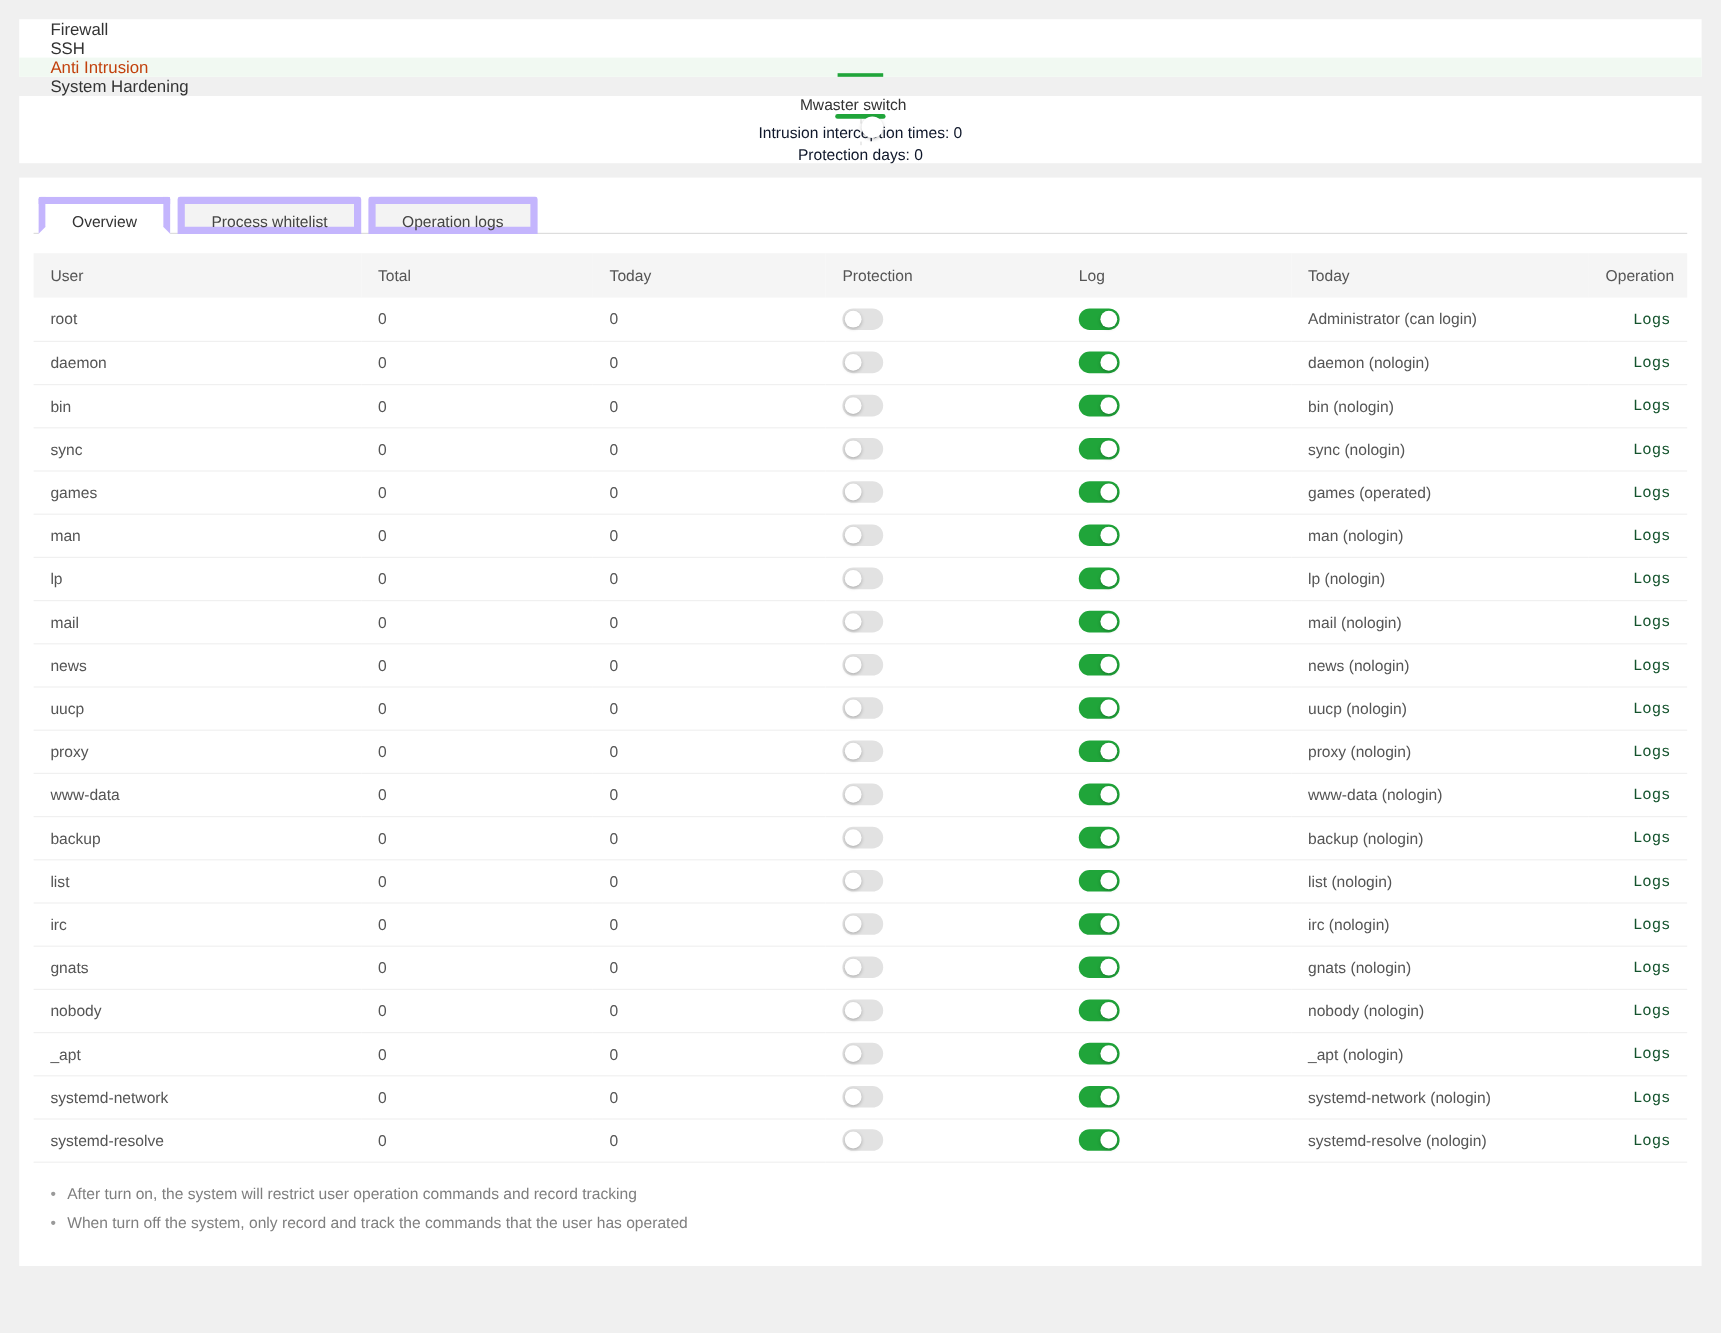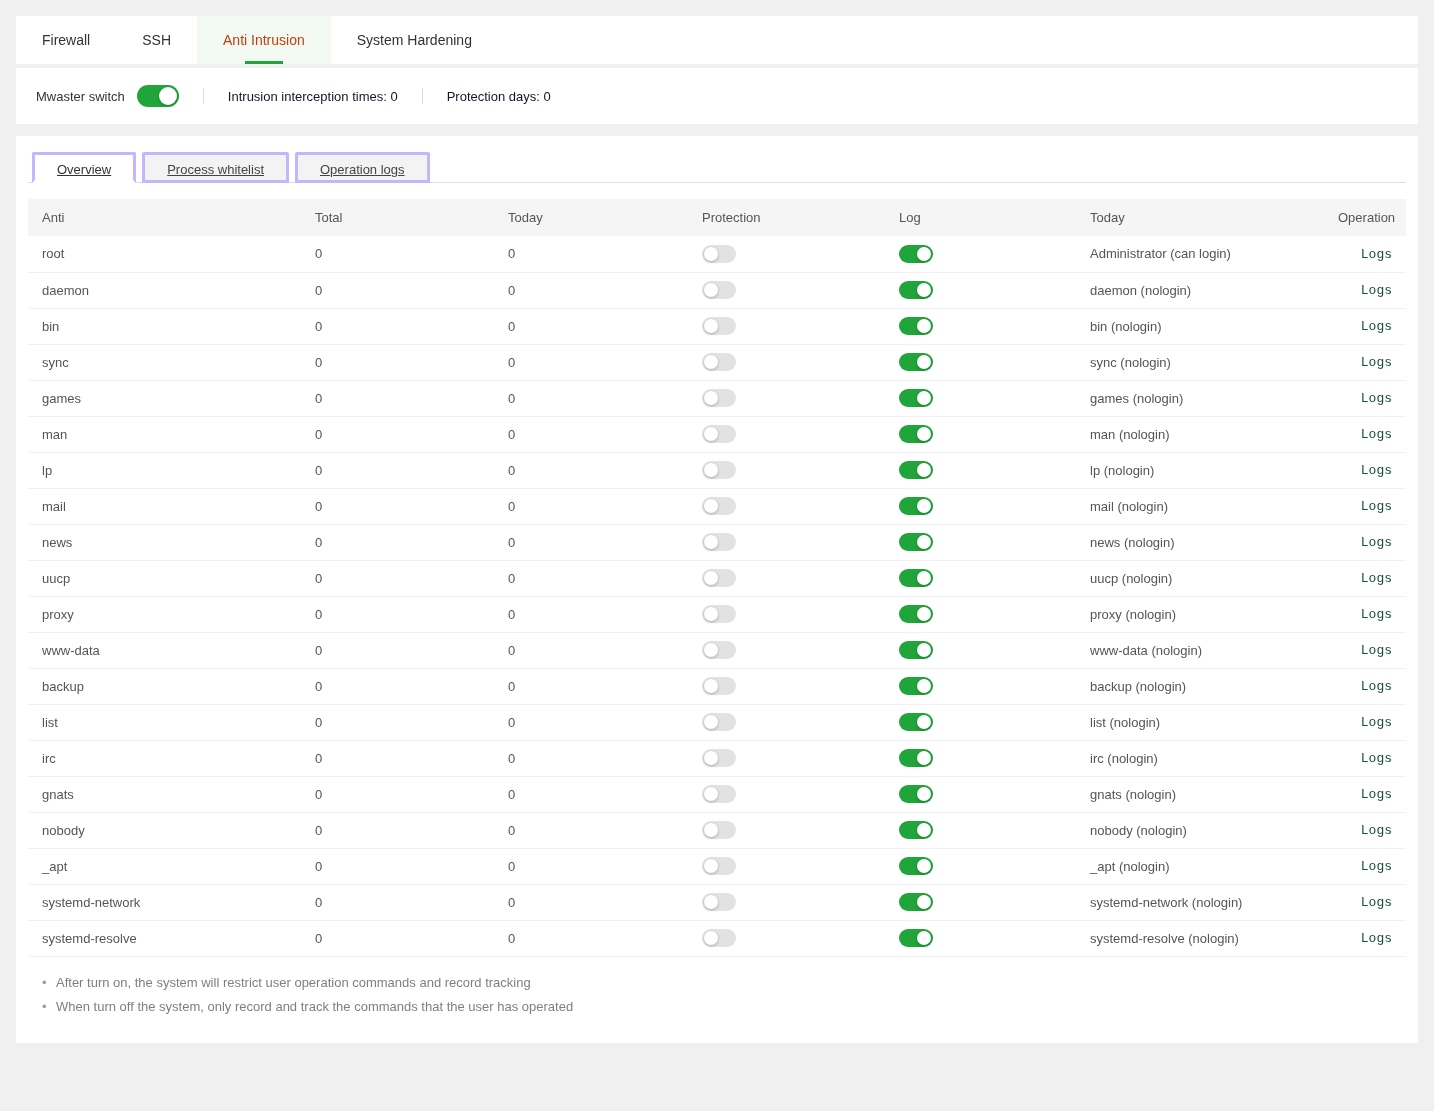--- a/index.html
+++ b/index.html
@@ -1,34 +1,34 @@
 <!DOCTYPE html>
 <html><head>
 <meta charset="utf-8">
 <style>
   * { box-sizing: border-box; margin: 0; padding: 0; }
   html, body { background: #f0f0f0; font-family: "Liberation Sans", sans-serif; }
   body { width: 1434px; min-height: 1111px; padding: 16px; }
 
-  .card { background: #fff; }
+  .card { background: #fff; flex-direction: column; }
 
   
   .main-tabbar { display: flex; height: 48px; align-items: stretch; }
   .main-tab {
     position: relative; display: flex; align-items: center;
     padding: 0 26px; font-size: 14px; color: #333; cursor: pointer;
   }
   .main-tab.active { color: #c2410c; background: #f1f9f2; }
   .main-tab.active::after {
     content: ''; position: absolute; bottom: 0; left: 50%;
     transform: translateX(-50%); width: 38px; height: 3px; background: #20a53a;
   }
 
   
-  .switch-bar { margin-top: 4px; height: 56px; display: flex; align-items: center; padding: 0 20px; }
+  .switch-bar { margin-top: 16px; height: 56px; display: flex; align-items: center; padding: 0 20px; }
   .switch-label { font-size: 13px; color: #333; margin-right: 12px; }
   .stat-text { font-size: 13px; color: #0f172a; }
   .vdivider { width: 1px; height: 16px; background: #ddd; margin: 0 24px; }
 
   
   .toggle {
     display: inline-block; position: relative; width: 34px; height: 18px;
     border-radius: 9px; background: #e2e2e2; cursor: pointer; vertical-align: middle;
     transition: background .2s;
   }
@@ -40,22 +40,22 @@
   .toggle.on .knob { left: auto; right: 2px; }
   .toggle.lg { width: 42px; height: 22px; border-radius: 11px; }
   .toggle.lg .knob { width: 18px; height: 18px; }
 
   
   .panel { margin-top: 12px; padding: 16px 12px 18px 12px; }
 
   .sub-tabs { display: flex; align-items: flex-end; border-bottom: 1px solid #ddd; padding-left: 4px; }
   .sub-tab {
     height: 31px; line-height: 29px; padding: 0 22px; font-size: 13px; color: #444;
-    background: #f3f3f3; border: 3px solid #c4b5fd; margin-right: 6px; margin-bottom: -1px;
-    cursor: pointer; border-radius: 2px 2px 0 0; text-decoration: underline;
+    background: #f3f3f3; border: 6px solid #c4b5fd; margin-right: 6px; margin-bottom: -1px;
+    cursor: pointer; border-radius: 2px 2px 0 0;
   }
   .sub-tab.active { background: #fff; border-bottom-color: #fff; color: #333; }
 
   
   table { width: 100%; border-collapse: collapse; table-layout: fixed; margin-top: 16px; }
   thead th {
     background: #f5f5f5; height: 37px; font-weight: normal; font-size: 13px;
     color: #555; text-align: left; padding: 0 14px;
   }
   tbody td {
@@ -122,21 +122,21 @@
       <col style="width:273px">
         <col style="width:193px">
         <col style="width:194px">
       <col style="width:197px">
         <col style="width:191px">
         <col style="width:248px">
         <col>
     </colgroup>
     <thead>
       <tr>
-        <th>Anti</th>
+        <th>User</th>
         <th>Total</th>
         <th>Today</th>
         <th>Protection</th>
         <th>Log</th>
         <th>Today</th>
         <th class="col-op">Operation</th>
       </tr>
     </thead>
     <tbody>
   <tr>
@@ -179,21 +179,21 @@
     <td>sync (nologin)</td>
     <td class="col-op"><a class="logs-link">Logs</a></td>
   </tr>
 
   <tr>
     <td>games</td>
     <td>0</td>
     <td>0</td>
     <td><span class="toggle"><span class="knob"></span></span></td>
     <td><span class="toggle on"><span class="knob"></span></span></td>
-    <td>games (nologin)</td>
+    <td>games (operated)</td>
     <td class="col-op"><a class="logs-link">Logs</a></td>
   </tr>
 
   <tr>
     <td>man</td>
     <td>0</td>
     <td>0</td>
     <td><span class="toggle"><span class="knob"></span></span></td>
     <td><span class="toggle on"><span class="knob"></span></span></td>
     <td>man (nologin)</td>

